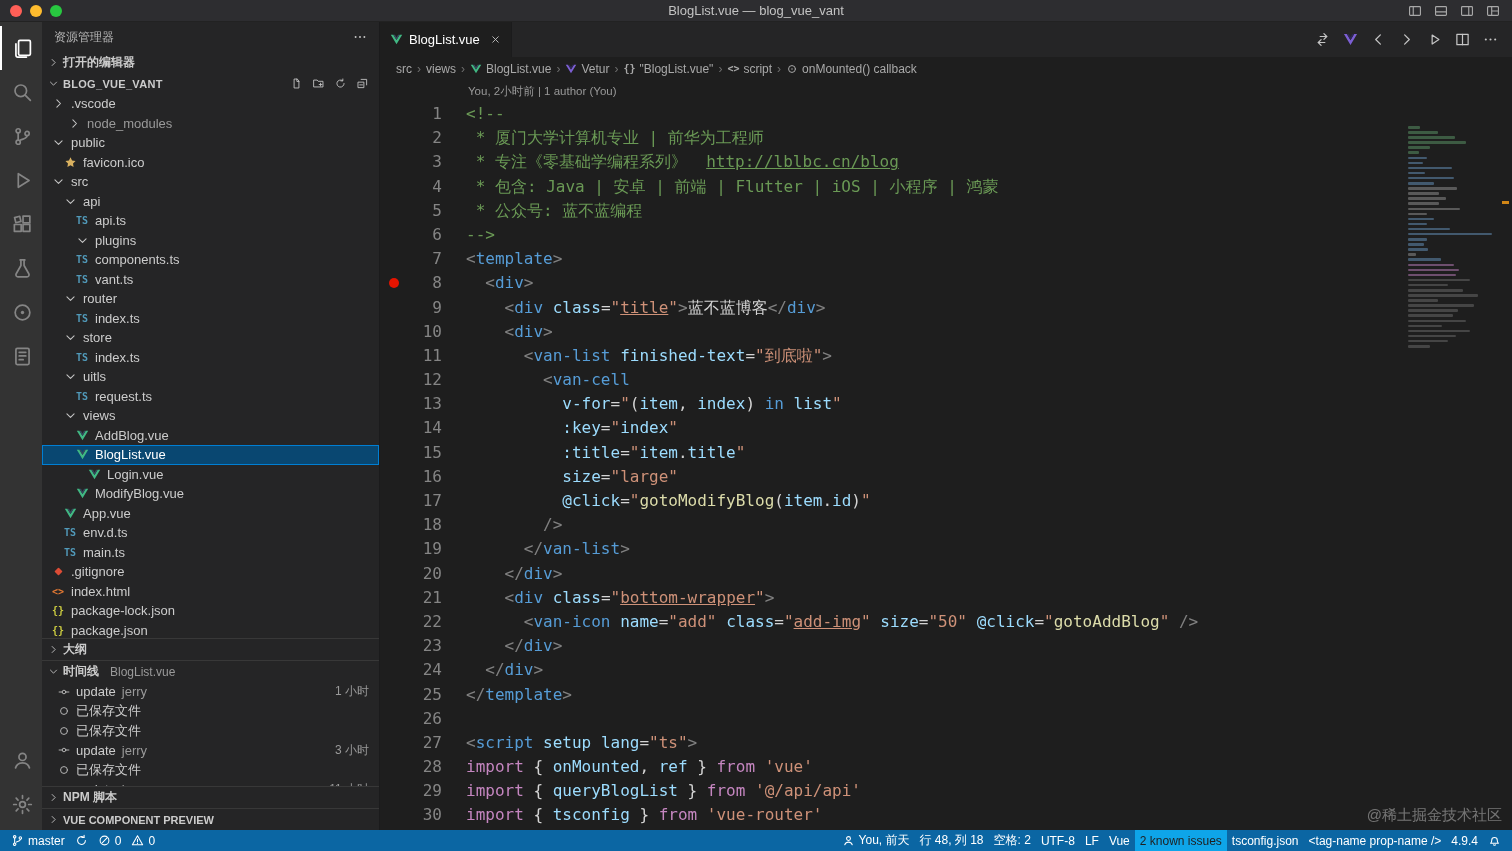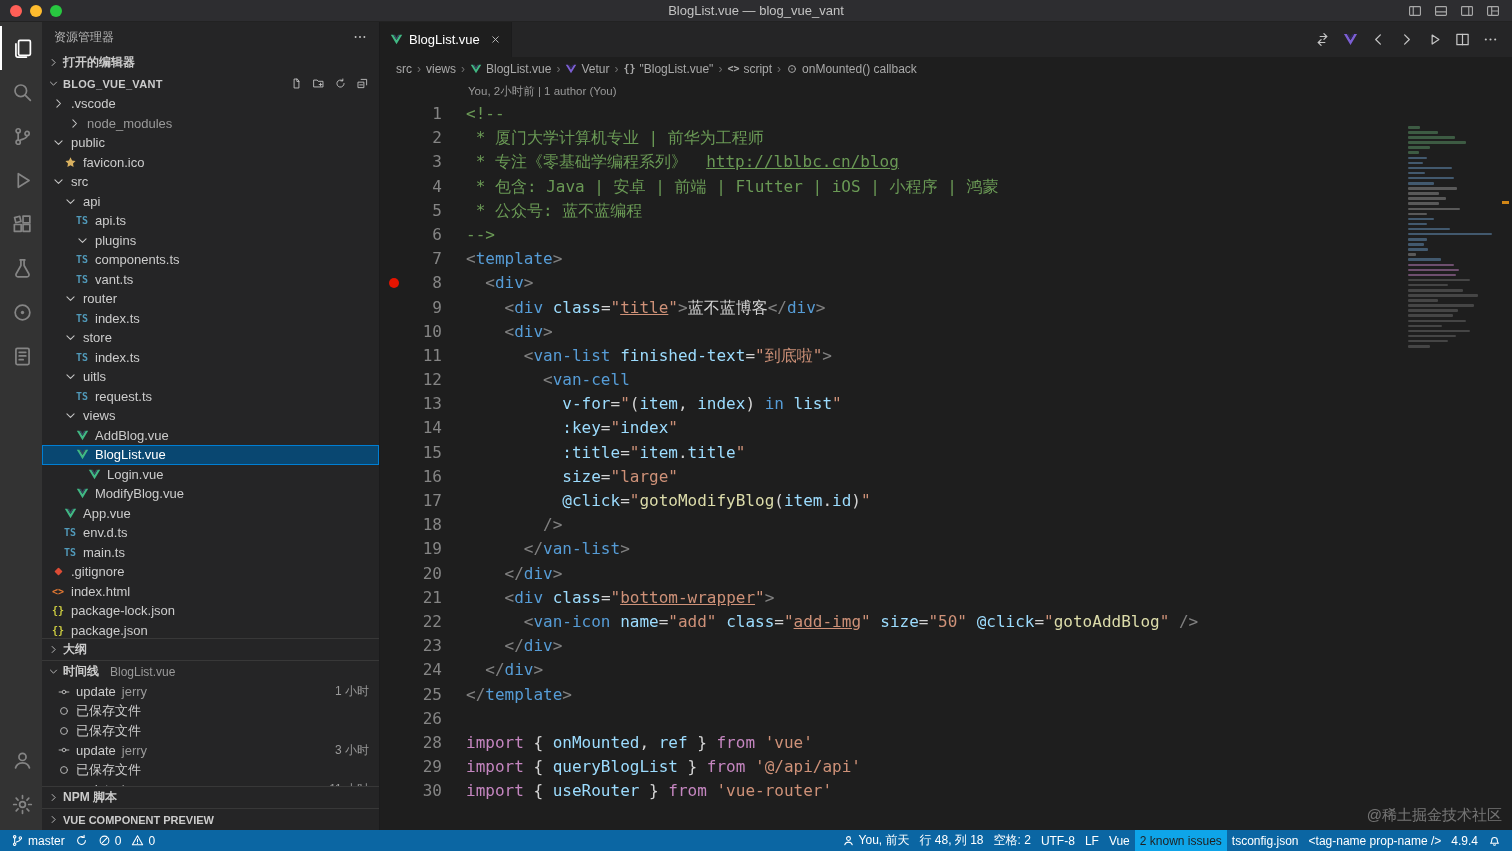--- a/index.html
+++ b/index.html
@@ -702,23 +702,24 @@
           <div class="code-line"><div class="gutter">17</div><div class="content"><span class="tx">          </span><span class="at">@click</span><span class="pj">=</span><span class="st">"</span><span class="fn">gotoModifyBlog</span><span class="pj">(</span><span class="vr">item</span><span class="pj">.</span><span class="vr">id</span><span class="pj">)</span><span class="st">"</span></div></div>
           <div class="code-line"><div class="gutter">18</div><div class="content"><span class="tx">        </span><span class="pt">/&gt;</span></div></div>
           <div class="code-line"><div class="gutter">19</div><div class="content"><span class="tx">      </span><span class="pt">&lt;/</span><span class="tg">van-list</span><span class="pt">&gt;</span></div></div>
           <div class="code-line"><div class="gutter">20</div><div class="content"><span class="tx">    </span><span class="pt">&lt;/</span><span class="tg">div</span><span class="pt">&gt;</span></div></div>
           <div class="code-line"><div class="gutter">21</div><div class="content"><span class="tx">    </span><span class="pt">&lt;</span><span class="tg">div</span><span class="tx"> </span><span class="at">class</span><span class="pj">=</span><span class="st">"</span><span class="cl">bottom-wrapper</span><span class="st">"</span><span class="pt">&gt;</span></div></div>
           <div class="code-line"><div class="gutter">22</div><div class="content"><span class="tx">      </span><span class="pt">&lt;</span><span class="tg">van-icon</span><span class="tx"> </span><span class="at">name</span><span class="pj">=</span><span class="st">"add"</span><span class="tx"> </span><span class="at">class</span><span class="pj">=</span><span class="st">"</span><span class="cl">add-img</span><span class="st">"</span><span class="tx"> </span><span class="at">size</span><span class="pj">=</span><span class="st">"50"</span><span class="tx"> </span><span class="at">@click</span><span class="pj">=</span><span class="st">"</span><span class="fn">gotoAddBlog</span><span class="st">"</span><span class="tx"> </span><span class="pt">/&gt;</span></div></div>
           <div class="code-line"><div class="gutter">23</div><div class="content"><span class="tx">    </span><span class="pt">&lt;/</span><span class="tg">div</span><span class="pt">&gt;</span></div></div>
           <div class="code-line"><div class="gutter">24</div><div class="content"><span class="tx">  </span><span class="pt">&lt;/</span><span class="tg">div</span><span class="pt">&gt;</span></div></div>
           <div class="code-line"><div class="gutter">25</div><div class="content"><span class="pt">&lt;/</span><span class="tg">template</span><span class="pt">&gt;</span></div></div>
           <div class="code-line"><div class="gutter">26</div><div class="content"></div></div>
+          <div class="code-line"><div class="gutter">27</div><div class="content"><span class="pt">&lt;</span><span class="tg">script</span><span class="tx"> </span><span class="at">setup</span><span class="tx"> </span><span class="at">lang</span><span class="pj">=</span><span class="st">"ts"</span><span class="pt">&gt;</span></div></div>
           <div class="code-line"><div class="gutter">28</div><div class="content"><span class="kw">import</span><span class="tx"> </span><span class="pj">{ </span><span class="vr">onMounted</span><span class="pj">, </span><span class="vr">ref</span><span class="pj"> }</span><span class="tx"> </span><span class="kw">from</span><span class="tx"> </span><span class="st">'vue'</span></div></div>
           <div class="code-line"><div class="gutter">29</div><div class="content"><span class="kw">import</span><span class="tx"> </span><span class="pj">{ </span><span class="vr">queryBlogList</span><span class="pj"> }</span><span class="tx"> </span><span class="kw">from</span><span class="tx"> </span><span class="st">'@/api/api'</span></div></div>
-          <div class="code-line"><div class="gutter">30</div><div class="content"><span class="kw">import</span><span class="tx"> </span><span class="pj">{ </span><span class="vr">useRouter</span><span class="pj"> }</span><span class="tx"> </span><span class="kw">from</span><span class="tx"> </span><span class="st">'vue-router'</span></div></div>
+          <div class="code-line"><div class="gutter">30</div><div class="content"><span class="kw">import</span><span class="tx"> </span><span class="pj">{ </span><span class="vr">tsconfig</span><span class="pj"> }</span><span class="tx"> </span><span class="kw">from</span><span class="tx"> </span><span class="st">'vue-router'</span></div></div>
         </div>
       <div class="minimap" id="minimap">
           <div class="mm-bar" style="width: 12.2px; background: rgb(78, 125, 87); opacity: 0.65;"></div>
           <div class="mm-bar" style="width: 30.05px; background: rgb(78, 125, 87); opacity: 0.65;"></div>
           <div class="mm-bar" style="width: 46.85px; background: rgb(78, 125, 87); opacity: 0.65;"></div>
           <div class="mm-bar" style="width: 58.4px; background: rgb(78, 125, 87); opacity: 0.65;"></div>
           <div class="mm-bar" style="width: 21.65px; background: rgb(78, 125, 87); opacity: 0.65;"></div>
           <div class="mm-bar" style="width: 11.15px; background: rgb(78, 125, 87); opacity: 0.65;"></div>
           <div class="mm-bar" style="width: 18.5px; background: rgb(86, 122, 154); opacity: 0.65;"></div>
           <div class="mm-bar" style="width: 15.35px; background: rgb(86, 122, 154); opacity: 0.65;"></div>

